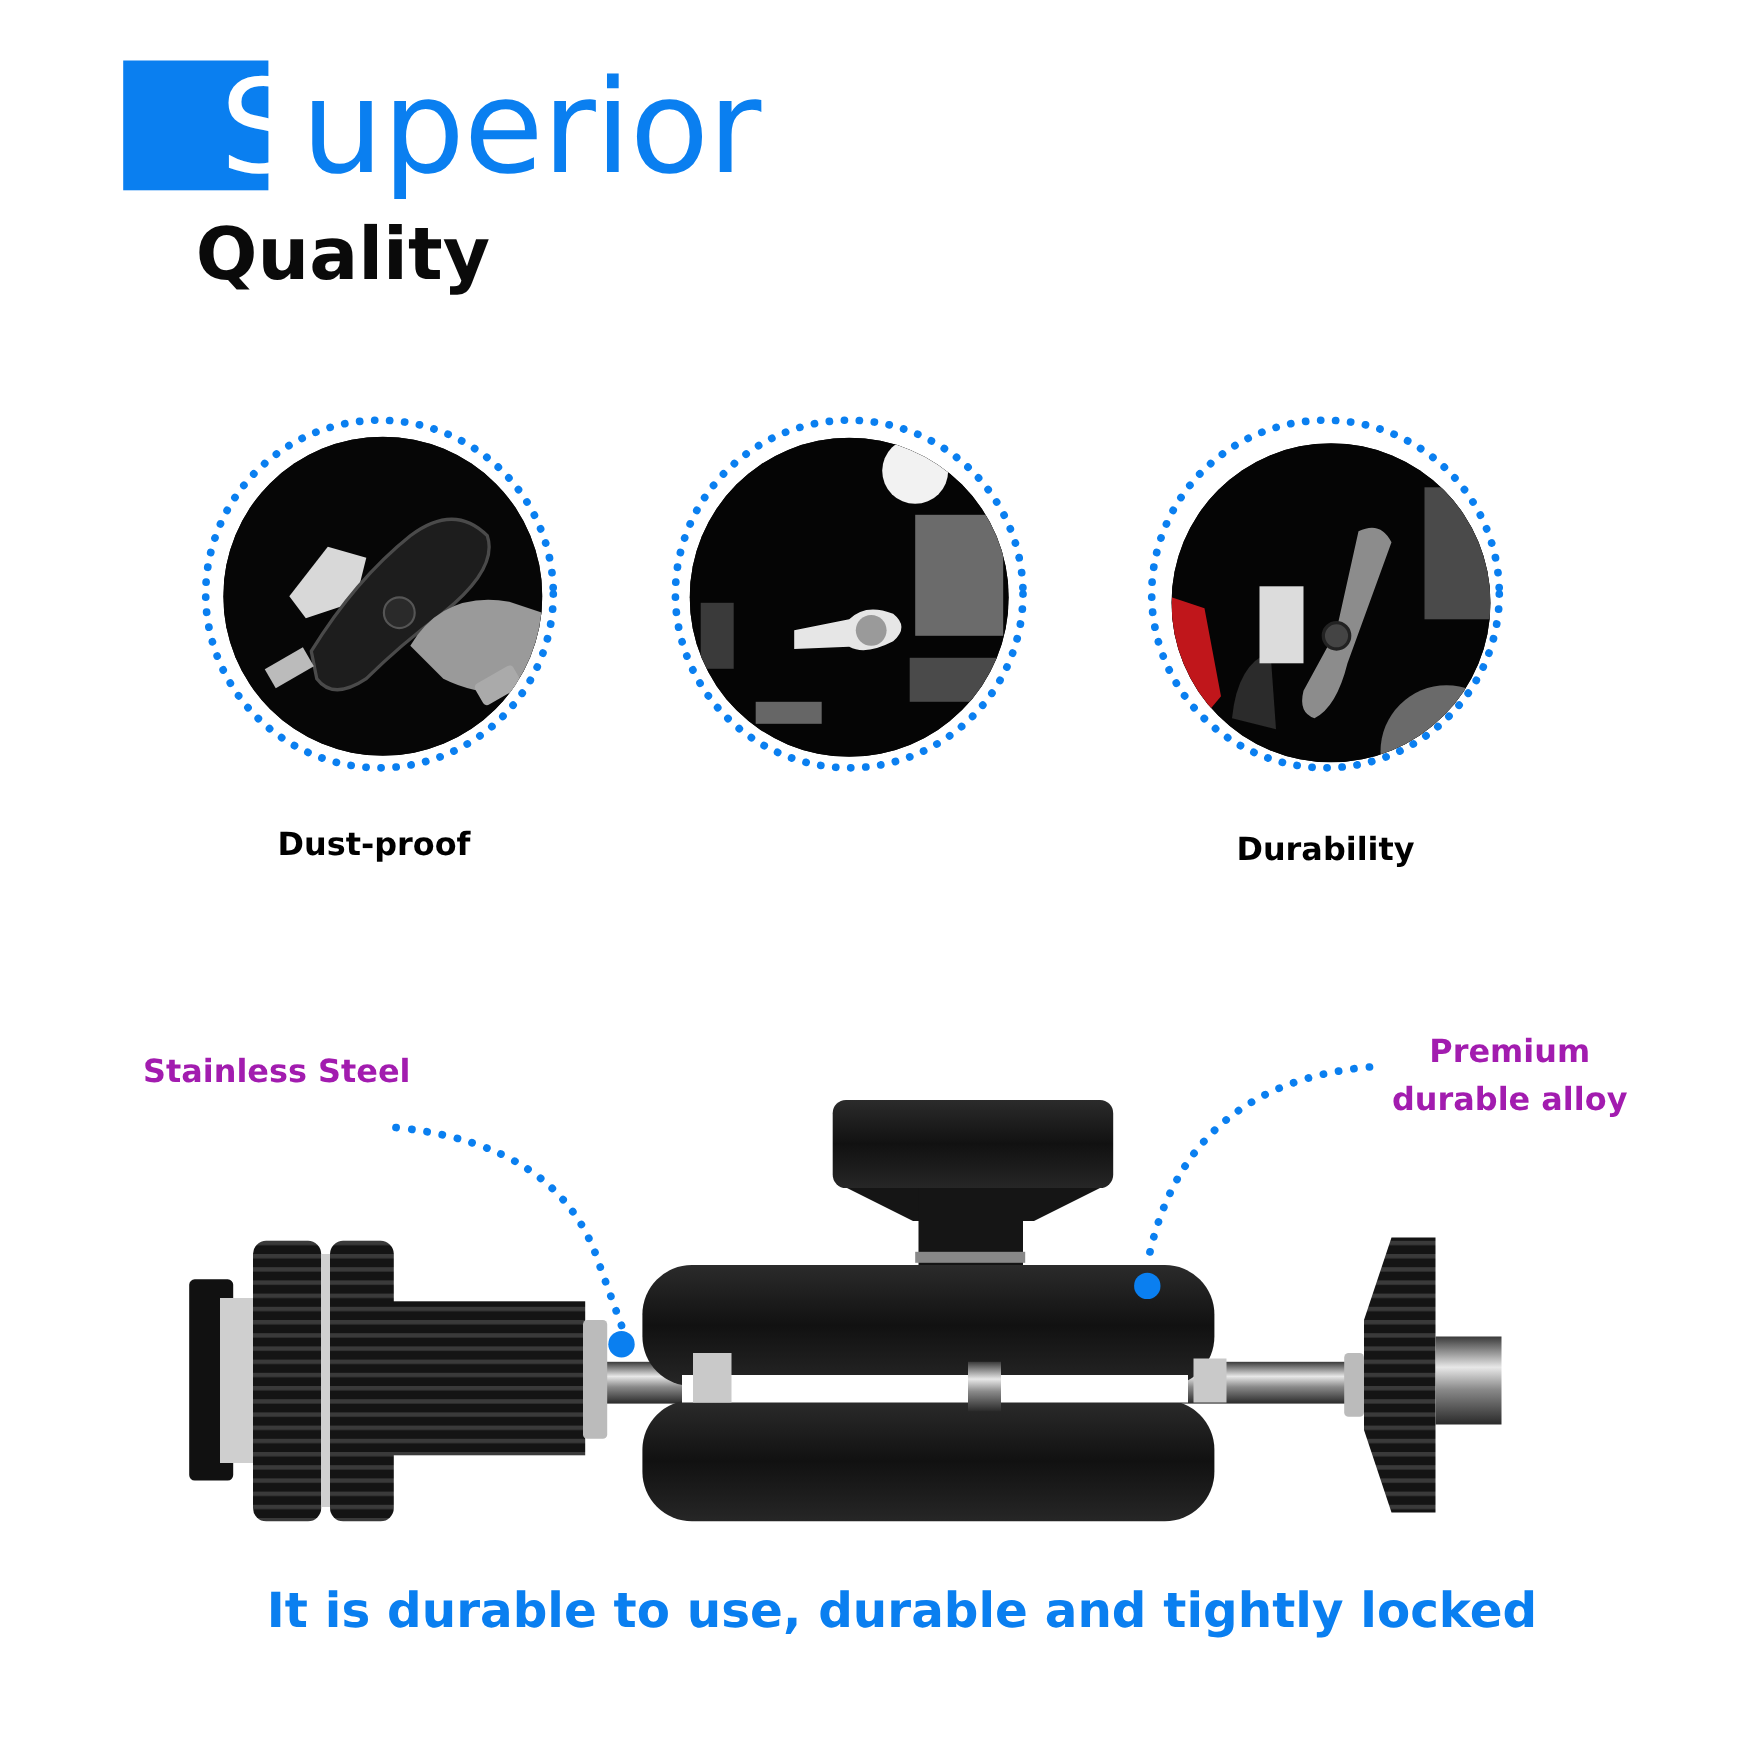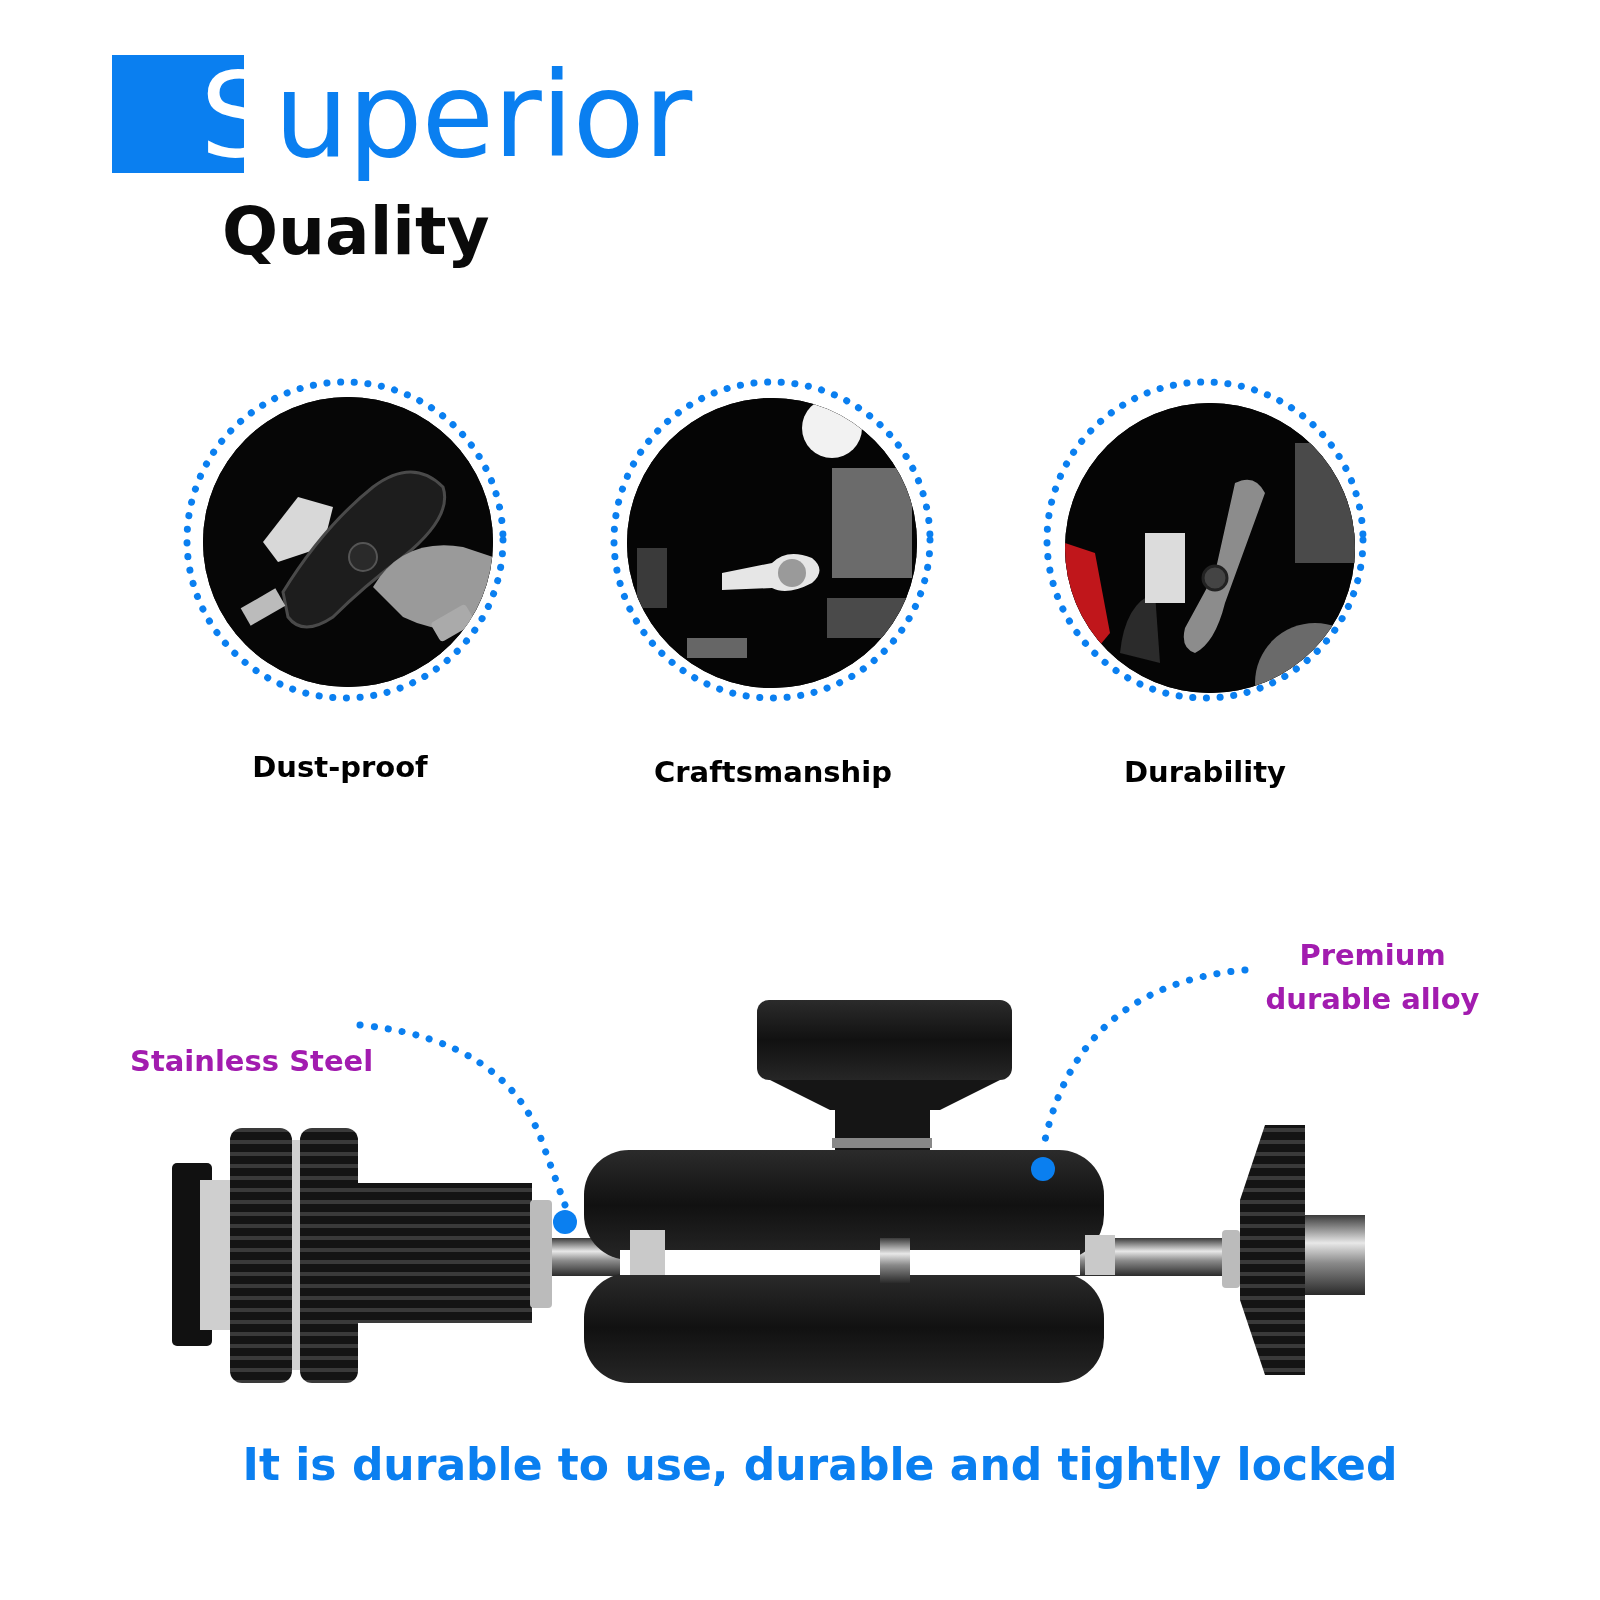--- a/index.html
+++ b/index.html
@@ -2,21 +2,21 @@
 <html><head>
 <meta charset="utf-8">
 <style>
   html,body{margin:0;padding:0;background:#ffffff;}
   body{width:1600px;height:1600px;position:relative;overflow:hidden;font-family:"DejaVu Sans","Liberation Sans",sans-serif;color:#111;}
   .abs{position:absolute;}
   
   .hdr-box{left:112px;top:55px;width:132px;height:118px;background:#0a7ff0;}
   .hdr-title{left:200px;top:40px;font-size:118px;line-height:150px;color:#0a7ff0;letter-spacing:-1px;font-weight:500;white-space:nowrap;}
   .hdr-title .s{color:#ffffff;}
-  .hdr-sub{left:178px;top:190px;font-size:66px;line-height:84px;color:#0a0a0a;font-weight:700;white-space:nowrap;margin-left:44px;}
+  .hdr-sub{left:178px;top:190px;font-size:66px;line-height:84px;color:#0a0a0a;font-weight:700;white-space:nowrap;}
   
   .feat{width:340px;height:340px;}
   .ring{position:absolute;left:0;top:0;width:340px;height:340px;}
   .photo{position:absolute;left:40px;top:30px;width:290px;height:290px;border-radius:50%;overflow:hidden;background:#050505;}
   .feat-label{width:340px;text-align:center;font-size:29px;line-height:44px;font-weight:600;color:#000000;}
   
   .callout{font-size:29px;line-height:44px;font-weight:600;color:#a21caf;white-space:nowrap;}
   .callout.center{text-align:center;}
   .tagline{left:0;width:1640px;top:1435px;text-align:center;font-size:44px;line-height:60px;color:#0a7ff0;font-weight:600;white-space:nowrap;}
 </style>
@@ -56,21 +56,20 @@
       <rect x="205" y="70" width="80" height="110" fill="#6b6b6b"></rect>
       <rect x="200" y="200" width="90" height="40" fill="#4a4a4a"></rect>
       <path d="M95 175 L145 165 Q160 150 185 160 Q200 172 185 185 Q160 198 145 190 L95 192 Z" fill="#e6e6e6"></path>
       <circle cx="165" cy="175" r="14" fill="#9a9a9a"></circle>
       <rect x="10" y="150" width="30" height="60" fill="#3a3a3a"></rect>
       <rect x="60" y="240" width="60" height="20" fill="#666"></rect>
     </svg>
   </div>
 </div>
 <div class="abs feat-label" style="left:603px;top:750px;">
-  <div>Craftsmanship</div>
 </div>
 
 <div class="abs feat" style="left:1030px;top:370px;">
   <svg class="ring" viewBox="0 0 340 340">
       <circle cx="175" cy="170" r="158" fill="none" stroke="#0a7ff0" stroke-width="7" stroke-linecap="round" stroke-dasharray="0.1 13.6"></circle>
     </svg>
   <div class="photo" style="left:35px;top:33px;">
     <svg width="290" height="290" viewBox="0 0 290 290">
       <rect width="290" height="290" fill="#050505"></rect>
       <path d="M0 140 L30 150 L45 230 L20 260 L0 250 Z" fill="#c0161b"></path>
@@ -131,19 +130,19 @@
   <rect x="1222" y="1230" width="18" height="58" rx="4" fill="#bbb"></rect>
   <path d="M1240 1200 L1265 1125 L1305 1125 L1305 1375 L1265 1375 L1240 1300 Z" fill="url(#knurl)"></path>
   <rect x="1305" y="1215" width="60" height="80" fill="url(#metal)"></rect>
 
   <path d="M360 1025 Q510 1040 545 1150 L565 1205" fill="none" stroke="#0a7ff0" stroke-width="7" stroke-linecap="round" stroke-dasharray="0.1 14"></path>
   <path d="M1245 970 Q1080 985 1045 1140" fill="none" stroke="#0a7ff0" stroke-width="7" stroke-linecap="round" stroke-dasharray="0.1 14"></path>
   <circle cx="565" cy="1222" r="12" fill="#0a7ff0"></circle>
   <circle cx="1043" cy="1169" r="12" fill="#0a7ff0"></circle>
 </svg>
 
-<div class="abs callout" style="left:130px;top:1039px;">Stainless Steel</div>
+<div class="abs callout" style="left:130px;top:952px;">Stainless Steel</div>
 <div class="abs callout center" style="left:1255px;top:933px;width:235px;">
   <div>Premium</div>
   <div>durable alloy</div>
 </div>
 
 <div class="abs tagline">It is durable to use, durable and tightly locked</div>
 
 </body></html>

